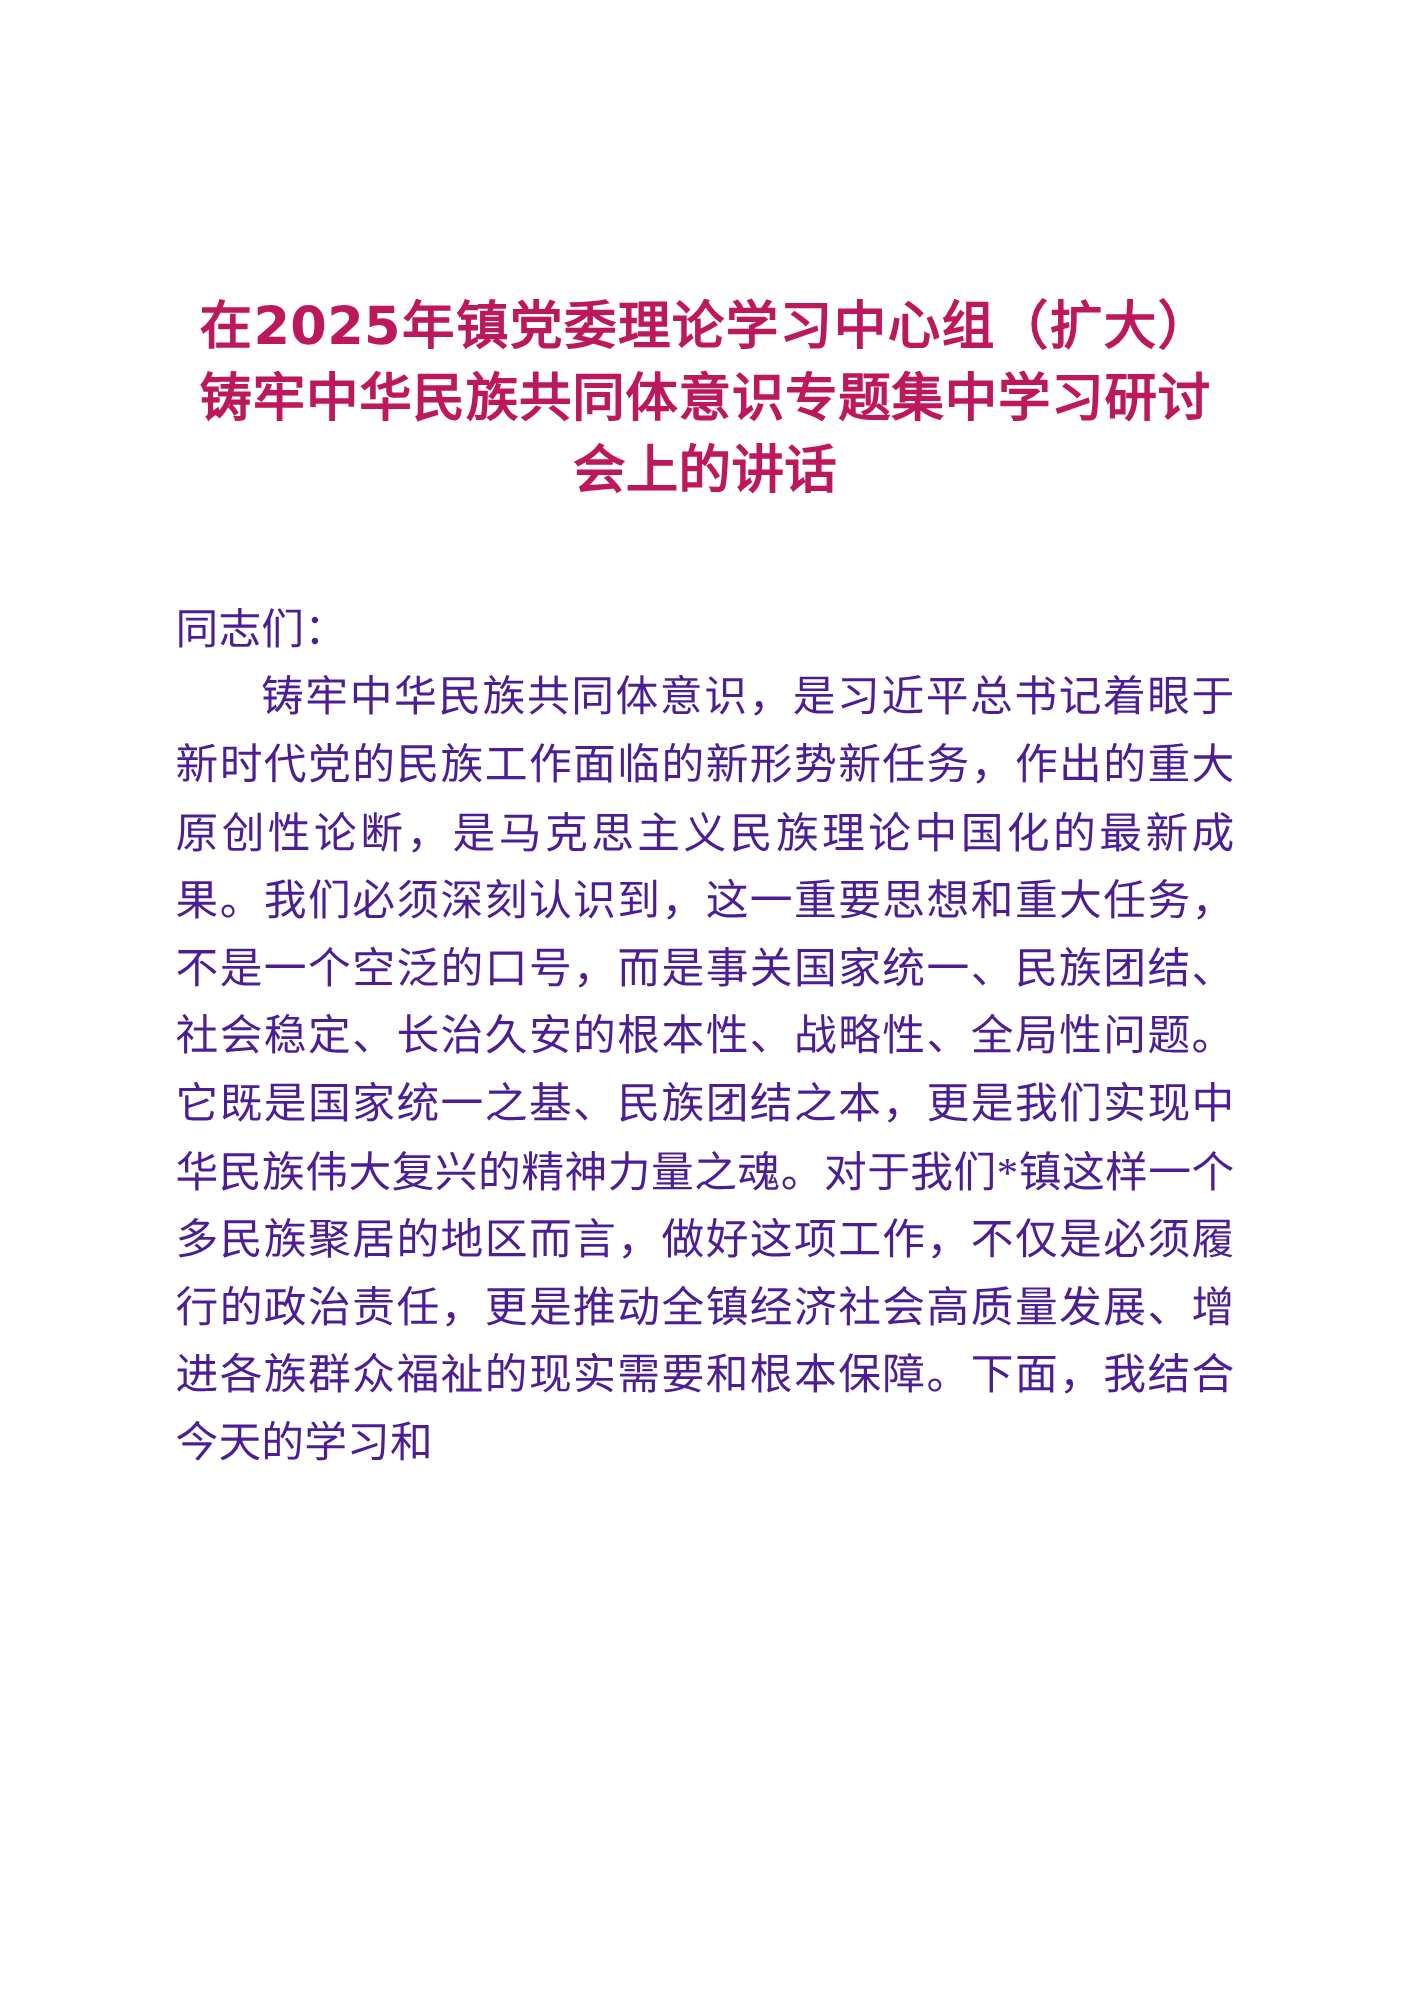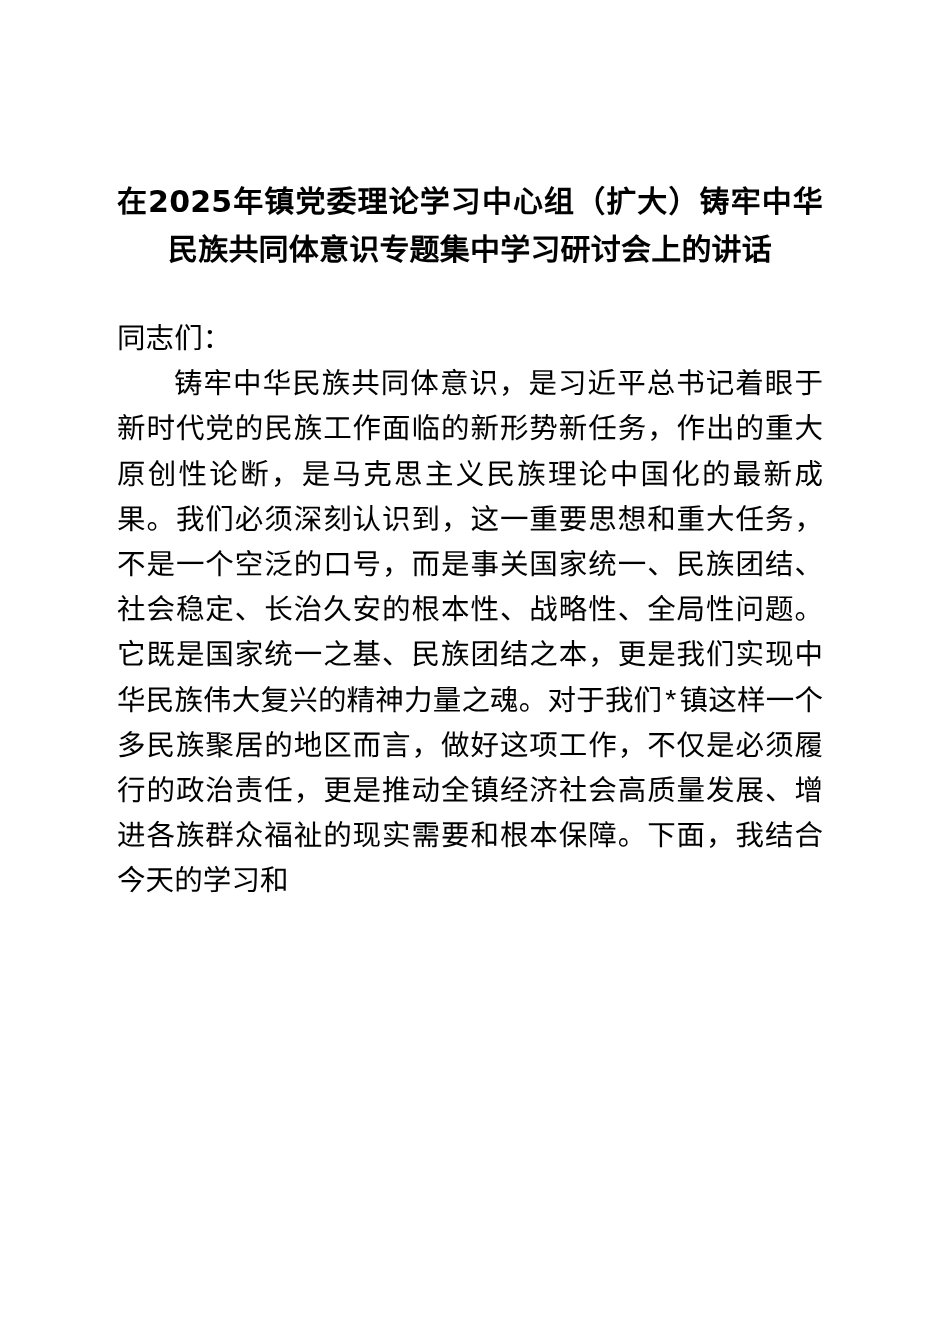--- a/index.html
+++ b/index.html
@@ -28,42 +28,42 @@
     position: absolute;
     left: 117px;
     top: 178px;
     width: 706px;
   }
 
   
   .doc-title {
     font-family: "DejaVu Sans", "Liberation Sans", sans-serif;
     font-weight: 700;
-    font-size: 30px;
+    font-size: 35px;
     line-height: 48px;
-    color: #000000;
+    color: #be185d;
     text-align: justify;
     text-align-last: center;
     letter-spacing: 0.2px;
-    margin: 0;
+    margin: 16px;
     white-space: normal;
     word-break: break-all;
   }
 
   
   .title-gap {
     height: 44px;
   }
 
   
   .body-text {
-    font-family: Liberation Mono, monospace;
+    font-family: Liberation Serif, serif;
     font-size: 28.5px;
     line-height: 45.2px;
-    color: #000000;
+    color: #4c1d95;
     text-align: justify;
     text-justify: inter-ideograph;
     word-break: break-all;
     margin: 0;
     letter-spacing: 0.1px;
   }
 
   .salutation {
     text-indent: 0;
   }

